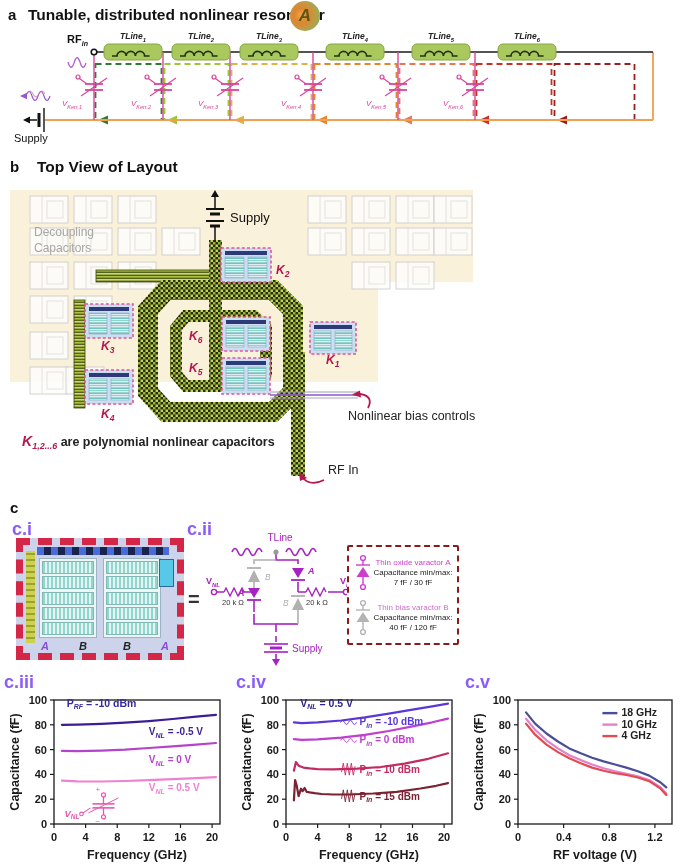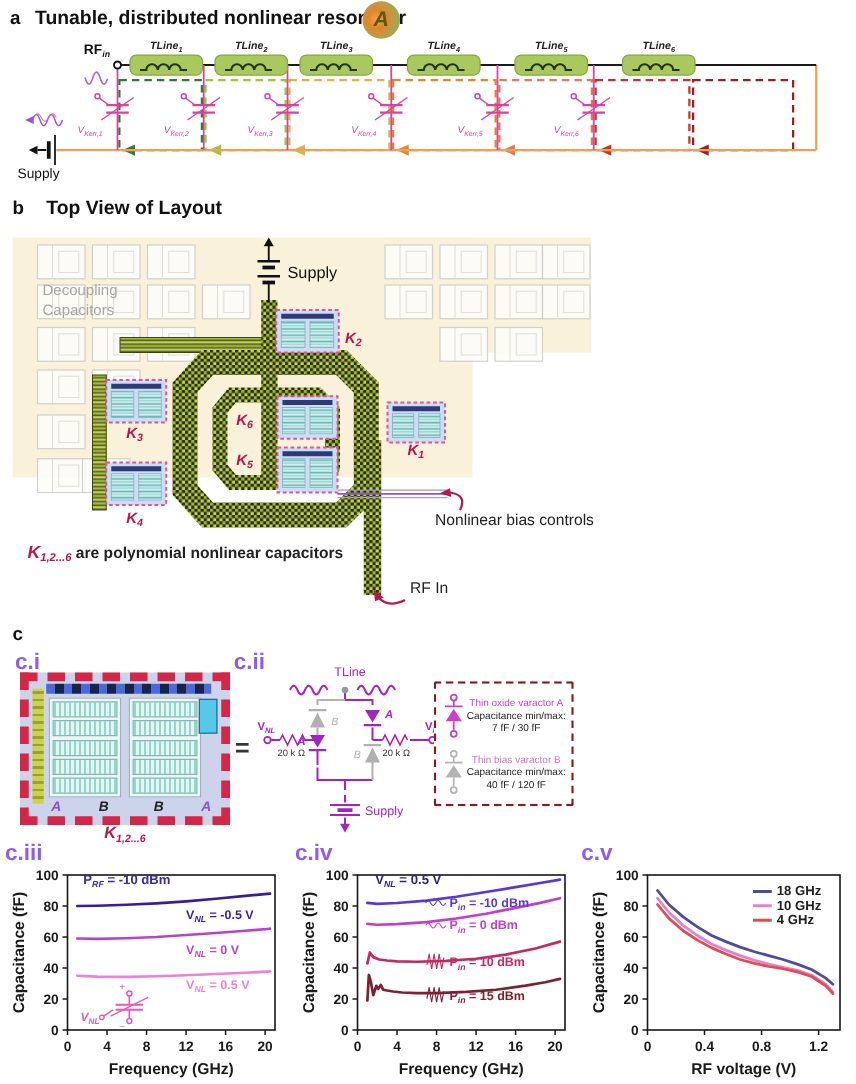--- a/index.html
+++ b/index.html
@@ -316,23 +316,20 @@
         <div class="row"></div>
     </div>
     <div class="ci-blue"></div>
     <div class="ci-letters">
       <span style="left:18px;color:#8a4fd8;">A</span>
       <span style="left:56px;color:#222;">B</span>
       <span style="left:100px;color:#222;">B</span>
       <span style="left:138px;color:#8a4fd8;">A</span>
     </div>
   </div>
-  <div class="abs caption-k" style="left:16px;top:658px;width:168px;">
-    <span>K</span><sub>1,2...6</sub>
-  </div>
 
   <span class="abs equals" style="left:188px;top:588px;">=</span>
 
   <svg class="abs" style="left:204px;top:530px;" width="152" height="140" viewBox="0 0 152 140">
     <g stroke="#a722c2" fill="none" stroke-width="1.6">
       <path d="M28,22 q3,-7 6,0 q3,7 6,0 q3,-7 6,0 q3,7 6,0 q3,-7 6,0"></path>
       <path d="M82,22 q3,-7 6,0 q3,7 6,0 q3,-7 6,0 q3,7 6,0 q3,-7 6,0"></path>
       <path d="M72,24 v6 h22 v4"></path>
       <path d="M94,52 v10"></path>
       <path d="M50,70 v12"></path>

